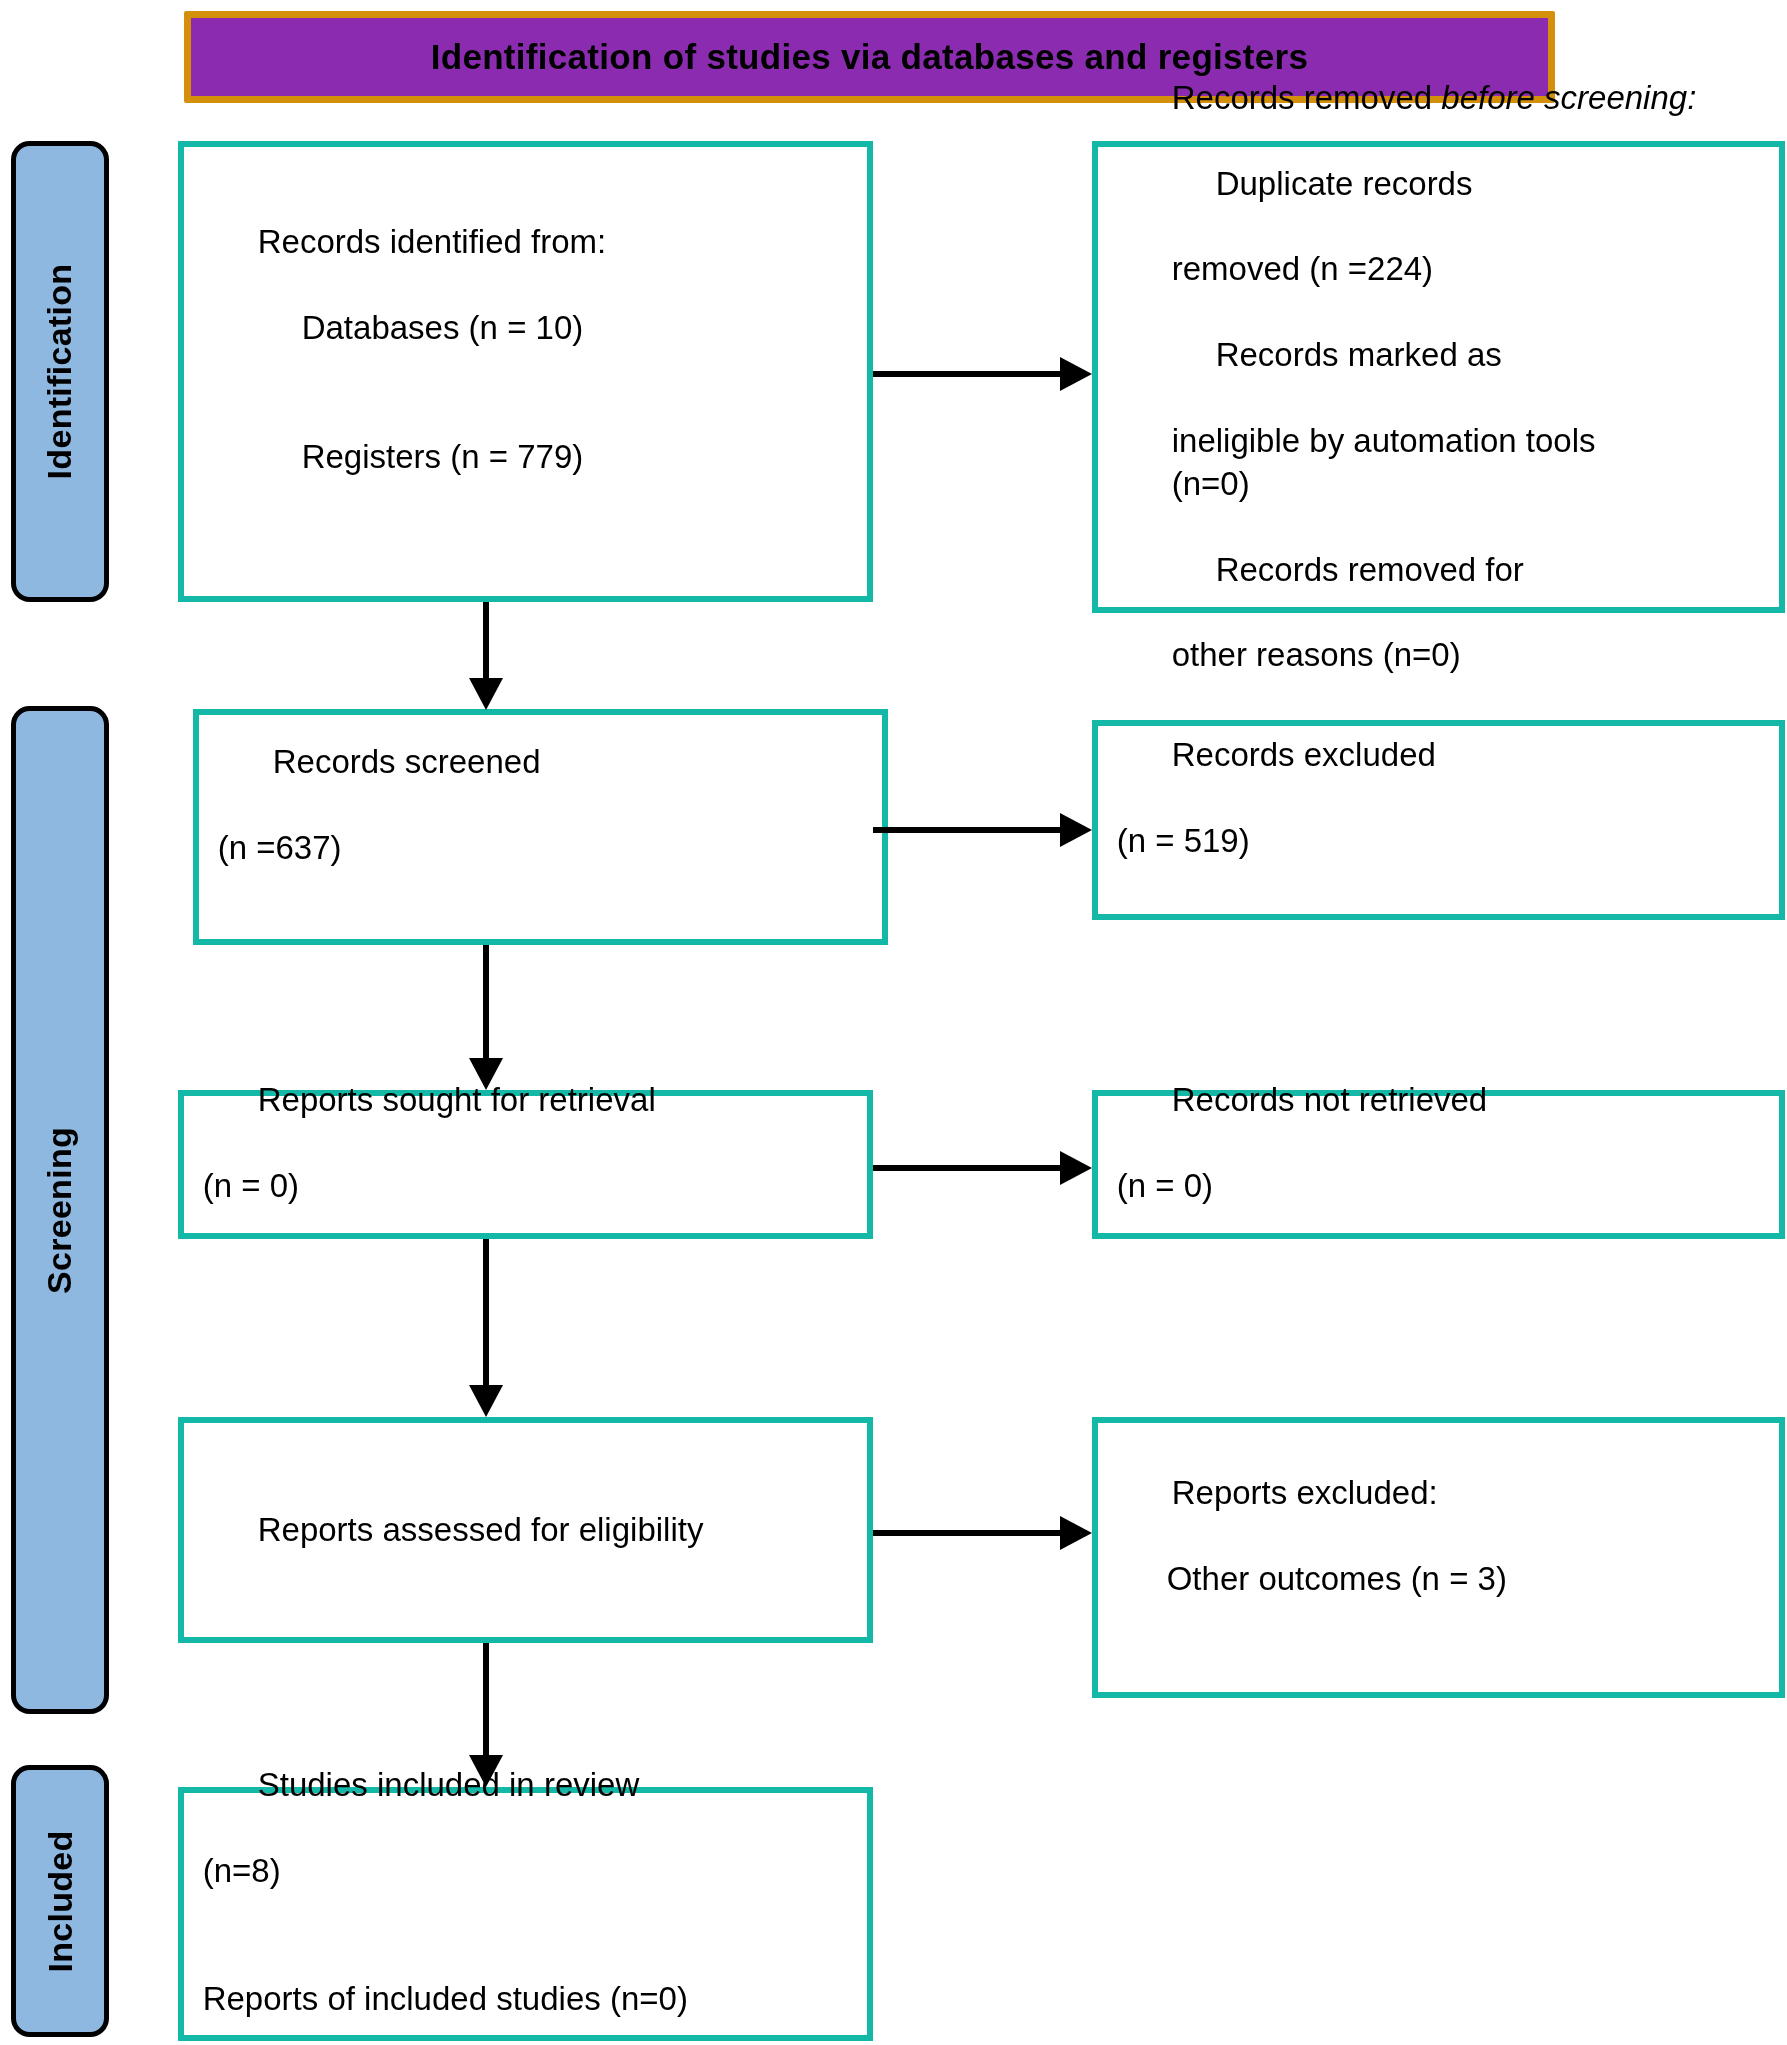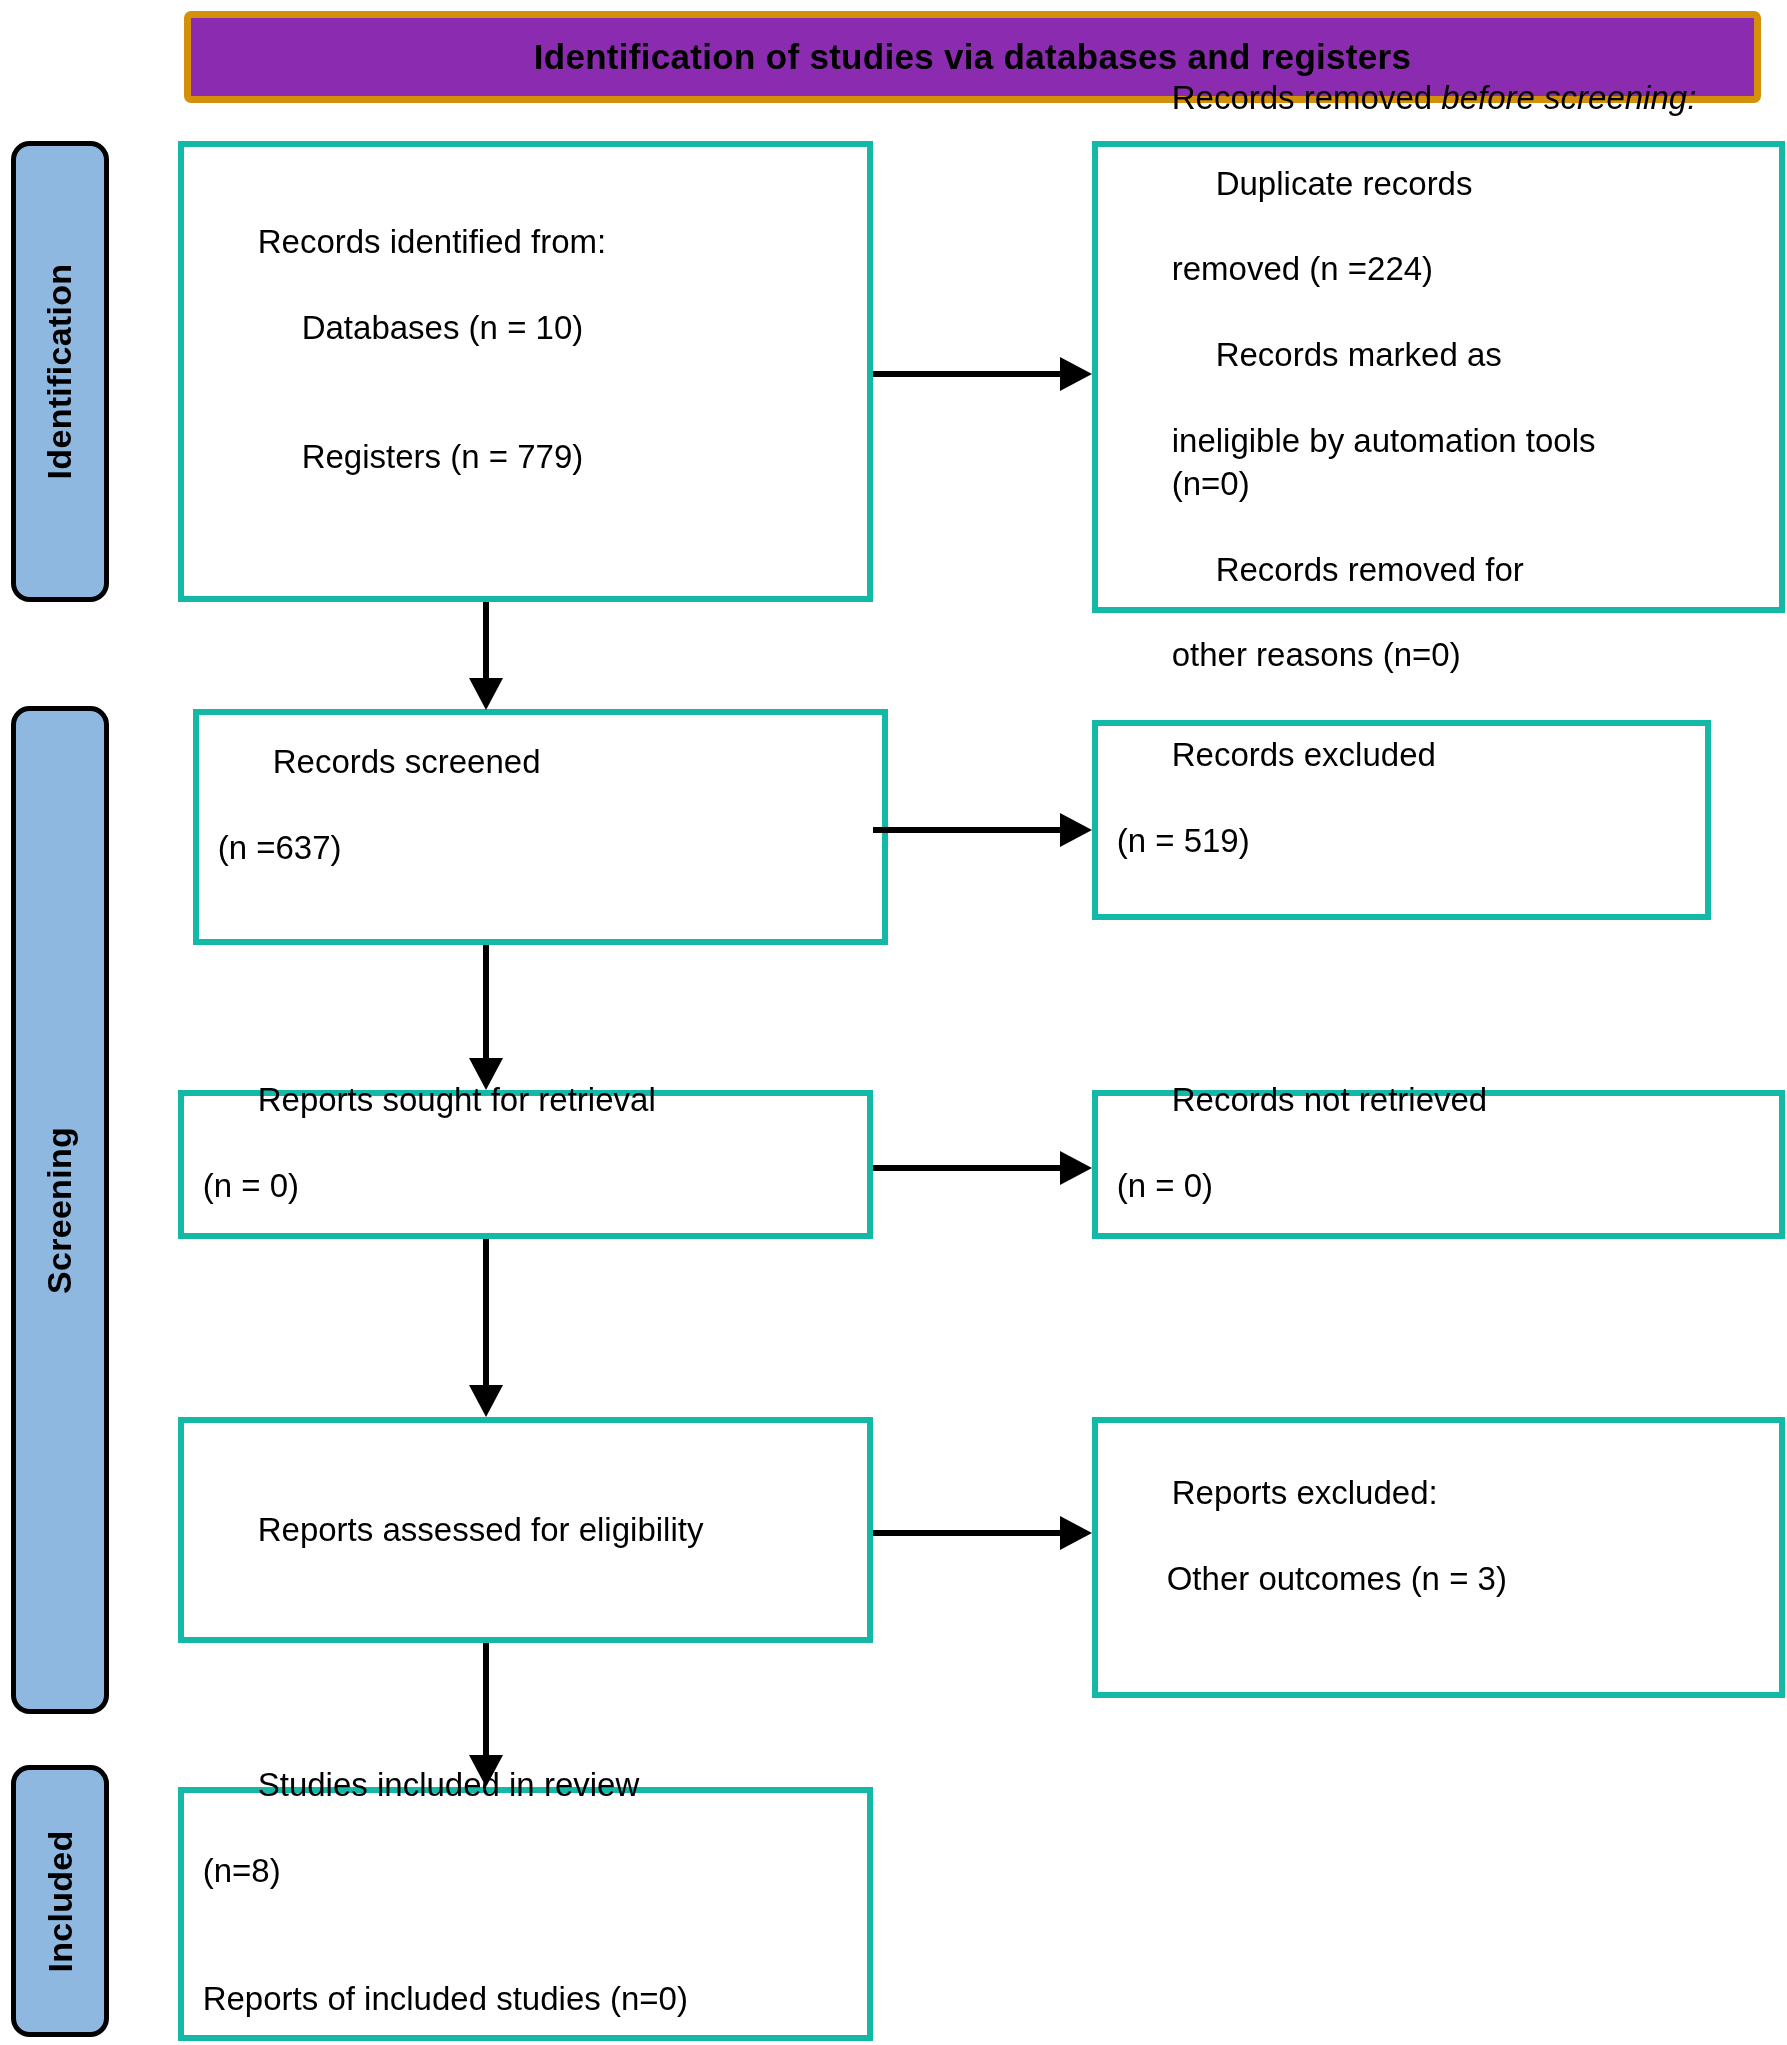--- a/index.html
+++ b/index.html
@@ -16,25 +16,25 @@
     height: 2046px;
     background: #ffffff;
     overflow: hidden;
   }
 
   
   .banner {
     position: absolute;
     left: 184px;
     top: 11px;
-    width: 1577px;
+    width: 1371px;
     height: 92px;
     background: #8B2BB0;
     border: 7.7px solid #D4900A;
-    border-radius: 7px;
+    border-radius: 2px;
     box-sizing: border-box;
     display: flex;
     align-items: center;
     justify-content: center;
   }
   .banner-title {
     color: #000000;
     font-size: 35px;
     font-weight: bold;
     letter-spacing: 0.3px;
@@ -90,21 +90,21 @@
 
   
   #box-identified  { left: 178px; top: 141px;  width: 695px; height: 461px; }
   #box-screened    { left: 178px; top: 709px; width: 695px; height: 236px; margin-left: 15px; }
   #box-sought      { left: 178px; top: 1090px; width: 695px; height: 149px; }
   #box-assessed    { left: 178px; top: 1417px; width: 695px; height: 226px; }
   #box-included    { left: 178px; top: 1787px; width: 695px; height: 254px; }
 
   
   #box-removed     { left: 1092px; top: 141px;  width: 693px; height: 472px; }
-  #box-excluded    { left: 1092px; top: 720px; width: 619px; height: 200px; }
+  #box-excluded    { left: 1092px; top: 720px; width: 693px; height: 200px; }
   #box-notretrieved{ left: 1092px; top: 1090px; width: 693px; height: 149px; }
   #box-repexcluded { left: 1092px; top: 1417px; width: 693px; height: 281px; }
 
   
   .v-arrow, .h-arrow {
     position: absolute;
   }
   .v-arrow .shaft {
     position: absolute;
     left: 0; top: 0;

